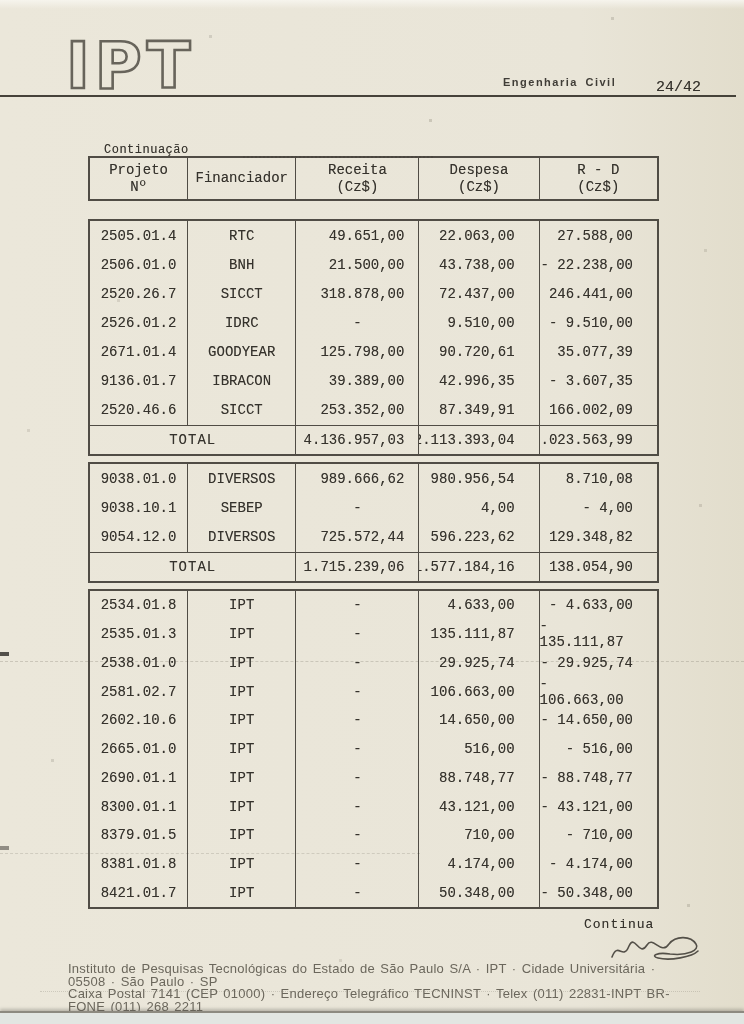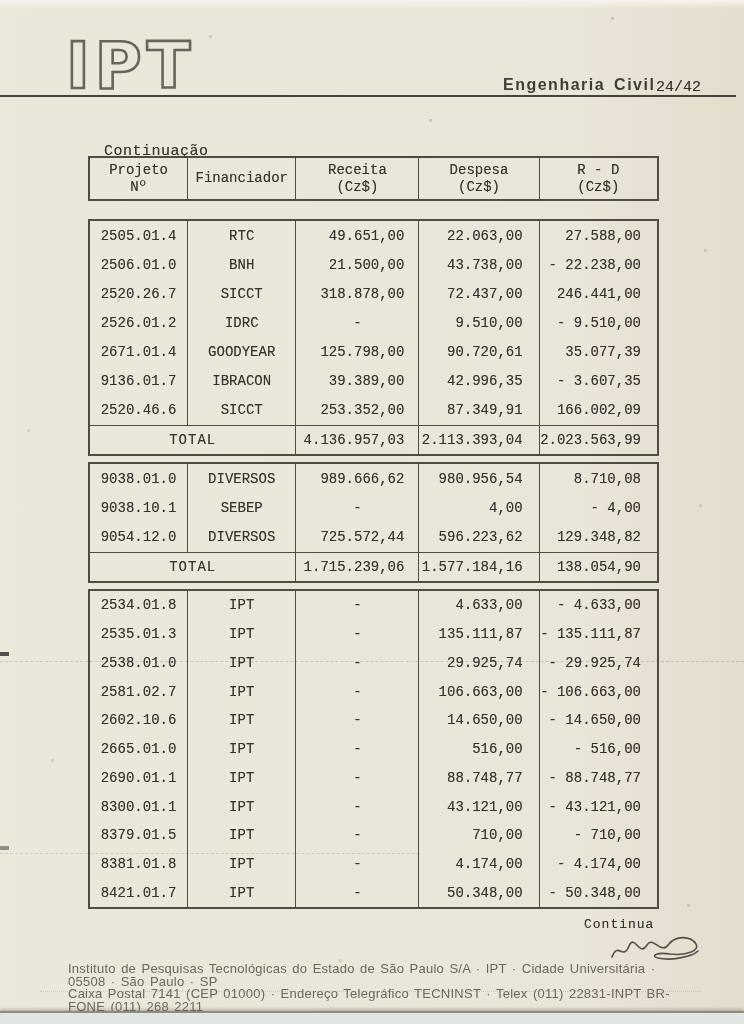--- a/index.html
+++ b/index.html
@@ -23,27 +23,27 @@
   .speckles{position:absolute;left:0;top:0;width:1px;height:1px;background:transparent;
     box-shadow:210px 36px 0 1px rgba(95,90,75,.18), 430px 120px 0 1px rgba(95,90,75,.22),
     612px 18px 0 1px rgba(95,90,75,.20), 118px 300px 0 1px rgba(95,90,75,.15),
     700px 505px 0 1px rgba(95,90,75,.18), 52px 760px 0 1px rgba(95,90,75,.18),
     688px 905px 0 1px rgba(95,90,75,.2), 340px 960px 0 1px rgba(95,90,75,.15),
     705px 250px 0 1px rgba(95,90,75,.16), 28px 430px 0 1px rgba(95,90,75,.15);}
 
   
   .logo{position:absolute;left:64px;top:26px;}
   .dept{position:absolute;left:503px;top:76px;font-family:"Liberation Sans",sans-serif;
-    font-size:16px;font-weight:bold;letter-spacing:1.5px;word-spacing:3px;color:#403d37;}
+    font-size:11px;font-weight:bold;letter-spacing:1.5px;word-spacing:3px;color:#403d37;}
   .pageno{position:absolute;left:656px;top:79px;font-size:15px;color:#35322c;}
   .toprule{position:absolute;left:0;top:95px;width:736px;height:0;
     border-top:2.5px solid rgba(55,52,45,.92);}
 
   
-  .cont-label{position:absolute;left:104px;top:143px;font-size:15px;letter-spacing:.5px;}
+  .cont-label{position:absolute;left:104px;top:143px;font-size:12px;letter-spacing:.5px;}
   .dotline{position:absolute;left:243px;top:156px;width:190px;height:0;
     border-top:2px dotted rgba(112,106,90,.38);}
 
   
   .artifact{position:absolute;height:0;border-top:1px dashed rgba(105,100,86,.45);}
   .a1{left:0;top:661px;width:744px;opacity:.55;}
   .a2{left:0;top:853px;width:420px;opacity:.45;}
   .a3{left:40px;top:991px;width:660px;opacity:.5;border-top-style:dotted;}
   .edge-tick{position:absolute;left:0;width:9px;height:4px;background:rgba(45,43,38,.8);}
 
@@ -57,21 +57,21 @@
   .rows-wrap{display:contents;}
   .trow{display:flex;flex:1;min-height:0;}
   .tcell{display:flex;align-items:center;justify-content:center;
     border-right:1.5px solid var(--bc);font-size:14px;overflow:hidden;}
   .tcell:last-child{border-right:none;}
   .c0{width:17.3%;}
   .c1{width:19.1%;}
   .c2{width:21.7%;}
   .c3{width:21.2%;}
   .c4{width:20.7%;}
-  .num{justify-content:flex-end;padding-right:16px;}
+  .num{justify-content:flex-end;padding-right:24px;}
   .c2.num{padding-right:14px;}
   .dash{justify-content:center;}
   .total-row{flex:0 0 29px;border-top:1.5px solid var(--bc);}
   .tlabel{width:36.4%;letter-spacing:1px;text-align:center;}
   .hcell{display:flex;flex-direction:column;align-items:center;justify-content:center;
     border-right:1.5px solid var(--bc);font-size:14px;line-height:17px;}
   .hcell:last-child{border-right:none;}
   .hl2:empty{display:none;}
 
   

